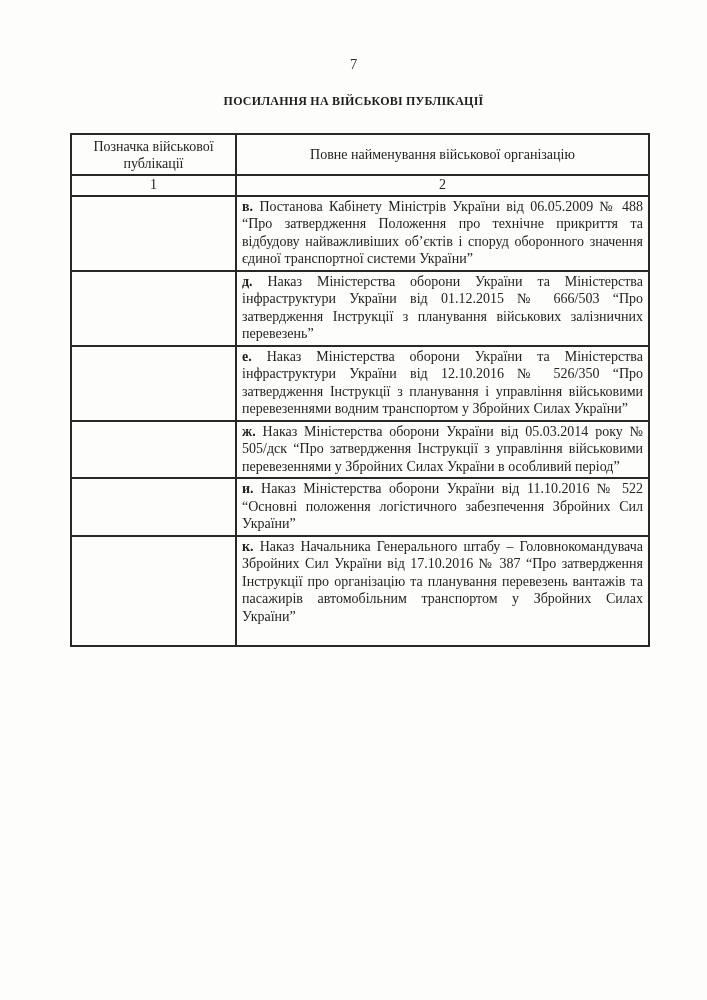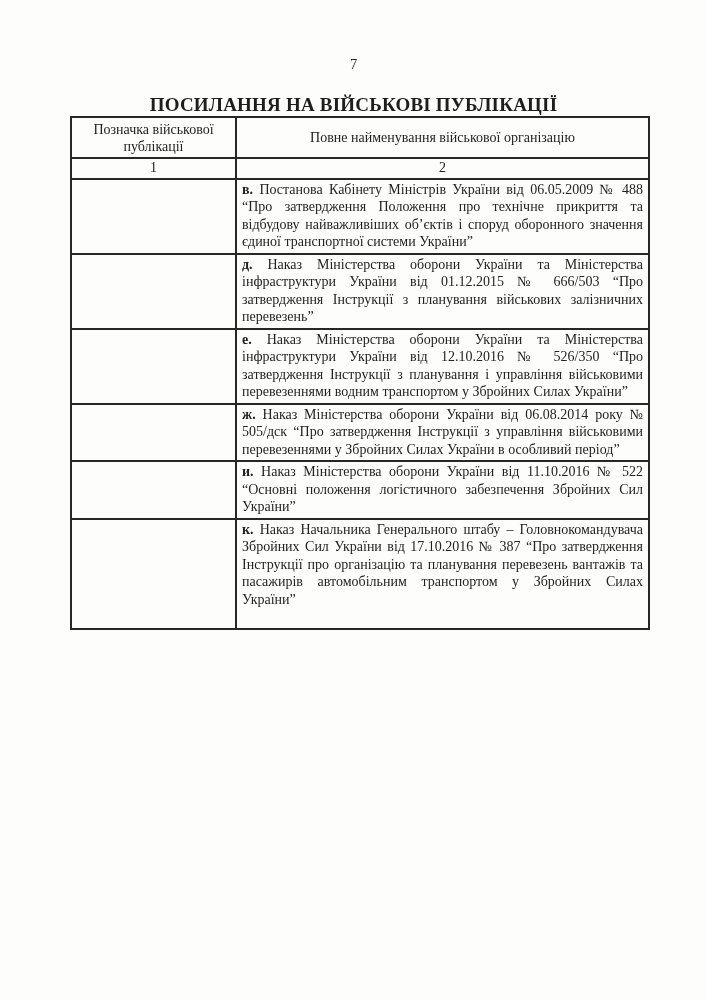--- a/index.html
+++ b/index.html
@@ -18,26 +18,27 @@
   }
   .page-number {
     text-align: center;
     font-size: 14.5px;
     line-height: 17px;
     color: #2a2a2a;
   }
   .doc-title {
     margin-top: 21px;
     text-align: center;
-    font-size: 19px;
+    font-size: 12px;
     font-weight: bold;
     letter-spacing: 0.2px;
     color: #1e1e1e;
   }
   table.pub-table {
+    margin-top: 24px;
     margin-left: 70px;
     width: 578px;
     border-collapse: collapse;
     table-layout: fixed;
     font-size: 14px;
     line-height: 17.5px;
     color: #232323;
   }
   table.pub-table col.c1 { width: 165px; }
   table.pub-table col.c2 { width: 413px; }
@@ -108,21 +109,21 @@
     <td class="name-cell"><b class="letter">д.</b><span class="txt"> Наказ Міністерства оборони України та Міністерства інфраструктури України від 01.12.2015 № 666/503 “Про затвердження Інструкції з планування військових залізничних перевезень”</span></td>
   </tr>
 
   <tr>
     <td class="mark-cell"></td>
     <td class="name-cell"><b class="letter">е.</b><span class="txt"> Наказ Міністерства оборони України та Міністерства інфраструктури України від 12.10.2016 № 526/350 “Про затвердження Інструкції з планування і управління військовими перевезеннями водним транспортом у Збройних Силах України”</span></td>
   </tr>
 
   <tr>
     <td class="mark-cell"></td>
-    <td class="name-cell"><b class="letter">ж.</b><span class="txt"> Наказ Міністерства оборони України від 06.08.2014 року № 505/дск “Про затвердження Інструкції з управління військовими перевезеннями у Збройних Силах України в особливий період”</span></td>
+    <td class="name-cell"><b class="letter">ж.</b><span class="txt"> Наказ Міністерства оборони України від 05.03.2014 року № 505/дск “Про затвердження Інструкції з управління військовими перевезеннями у Збройних Силах України в особливий період”</span></td>
   </tr>
 
   <tr>
     <td class="mark-cell"></td>
     <td class="name-cell"><b class="letter">и.</b><span class="txt"> Наказ Міністерства оборони України від 11.10.2016 № 522 “Основні положення логістичного забезпечення Збройних Сил України”</span></td>
   </tr>
 
   <tr>
     <td class="mark-cell"></td>
     <td class="name-cell"><b class="letter">к.</b><span class="txt"> Наказ Начальника Генерального штабу – Головнокомандувача Збройних Сил України від 17.10.2016 № 387 “Про затвердження Інструкції про організацію та планування перевезень вантажів та пасажирів автомобільним транспортом у Збройних Силах України”</span></td>

